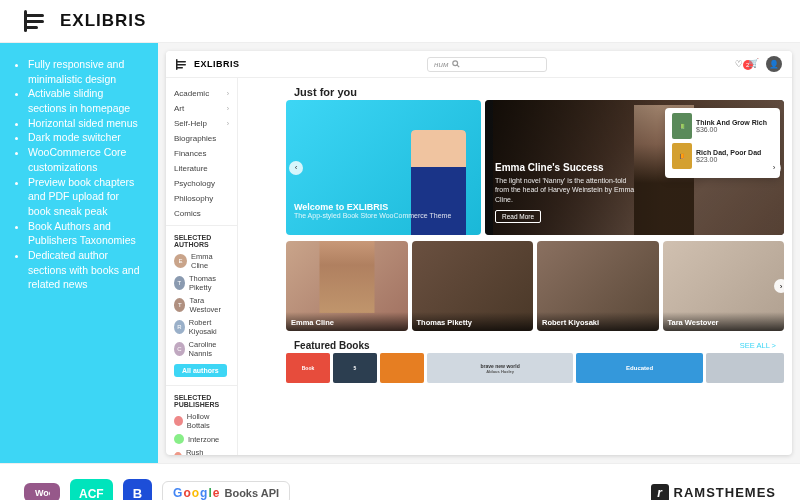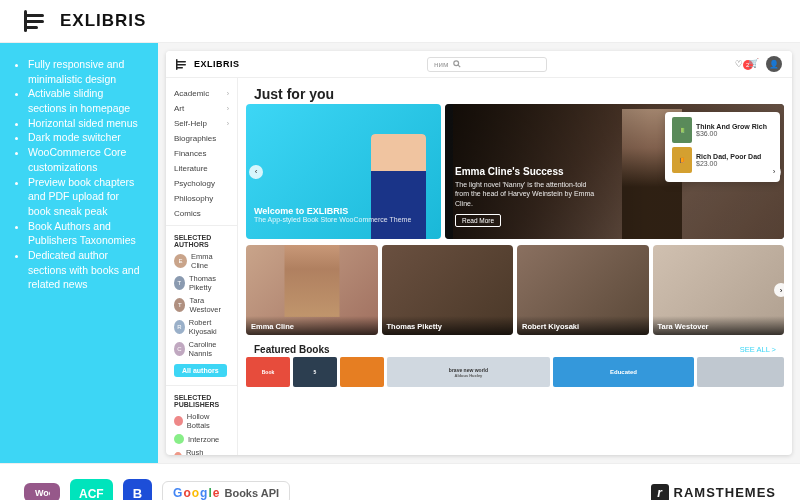--- a/index.html
+++ b/index.html
@@ -99,20 +99,21 @@
     }
     .browser-logo-text {
       font-size: 9px;
       font-weight: 800;
       letter-spacing: 0.5px;
     }
     .browser-search {
       flex: 1;
       display: flex;
       justify-content: center;
+      font-style: italic;
     }
     .browser-search-box {
       border: 1px solid #ddd;
       border-radius: 3px;
       padding: 2px 6px;
       font-size: 8px;
       width: 120px;
       display: flex;
       align-items: center;
       gap: 4px;
@@ -148,20 +149,21 @@
       justify-content: center;
       color: #fff;
       font-size: 8px;
     }
 
     
     .browser-body {
       display: flex;
       flex: 1;
       overflow: hidden;
+      gap: 40px;
     }
 
     
     .browser-nav {
       width: 72px;
       min-width: 72px;
       padding: 8px 0;
       border-right: 1px solid #eee;
       font-size: 8px;
     }
@@ -513,21 +515,21 @@
 
     
     .ac1 { background: linear-gradient(135deg, #c9a48a, #a07060); }
     .ac2 { background: linear-gradient(135deg, #6a5040, #4a3828); }
     .ac3 { background: linear-gradient(135deg, #c8b4a0, #a89080); }
     .ac4 { background: linear-gradient(135deg, #8a7060, #5a4838); }
     .ac5 { background: linear-gradient(135deg, #d0c0b0, #b0a090); }
 
     
     .browser-section-label {
-      font-size: 14px;
+      font-size: 11px;
       font-weight: 700;
       color: #222;
       padding: 4px 8px 2px;
     }
   </style>
 </head>
 <body>
 
 <div class="top-header">
   <div class="logo-area">

